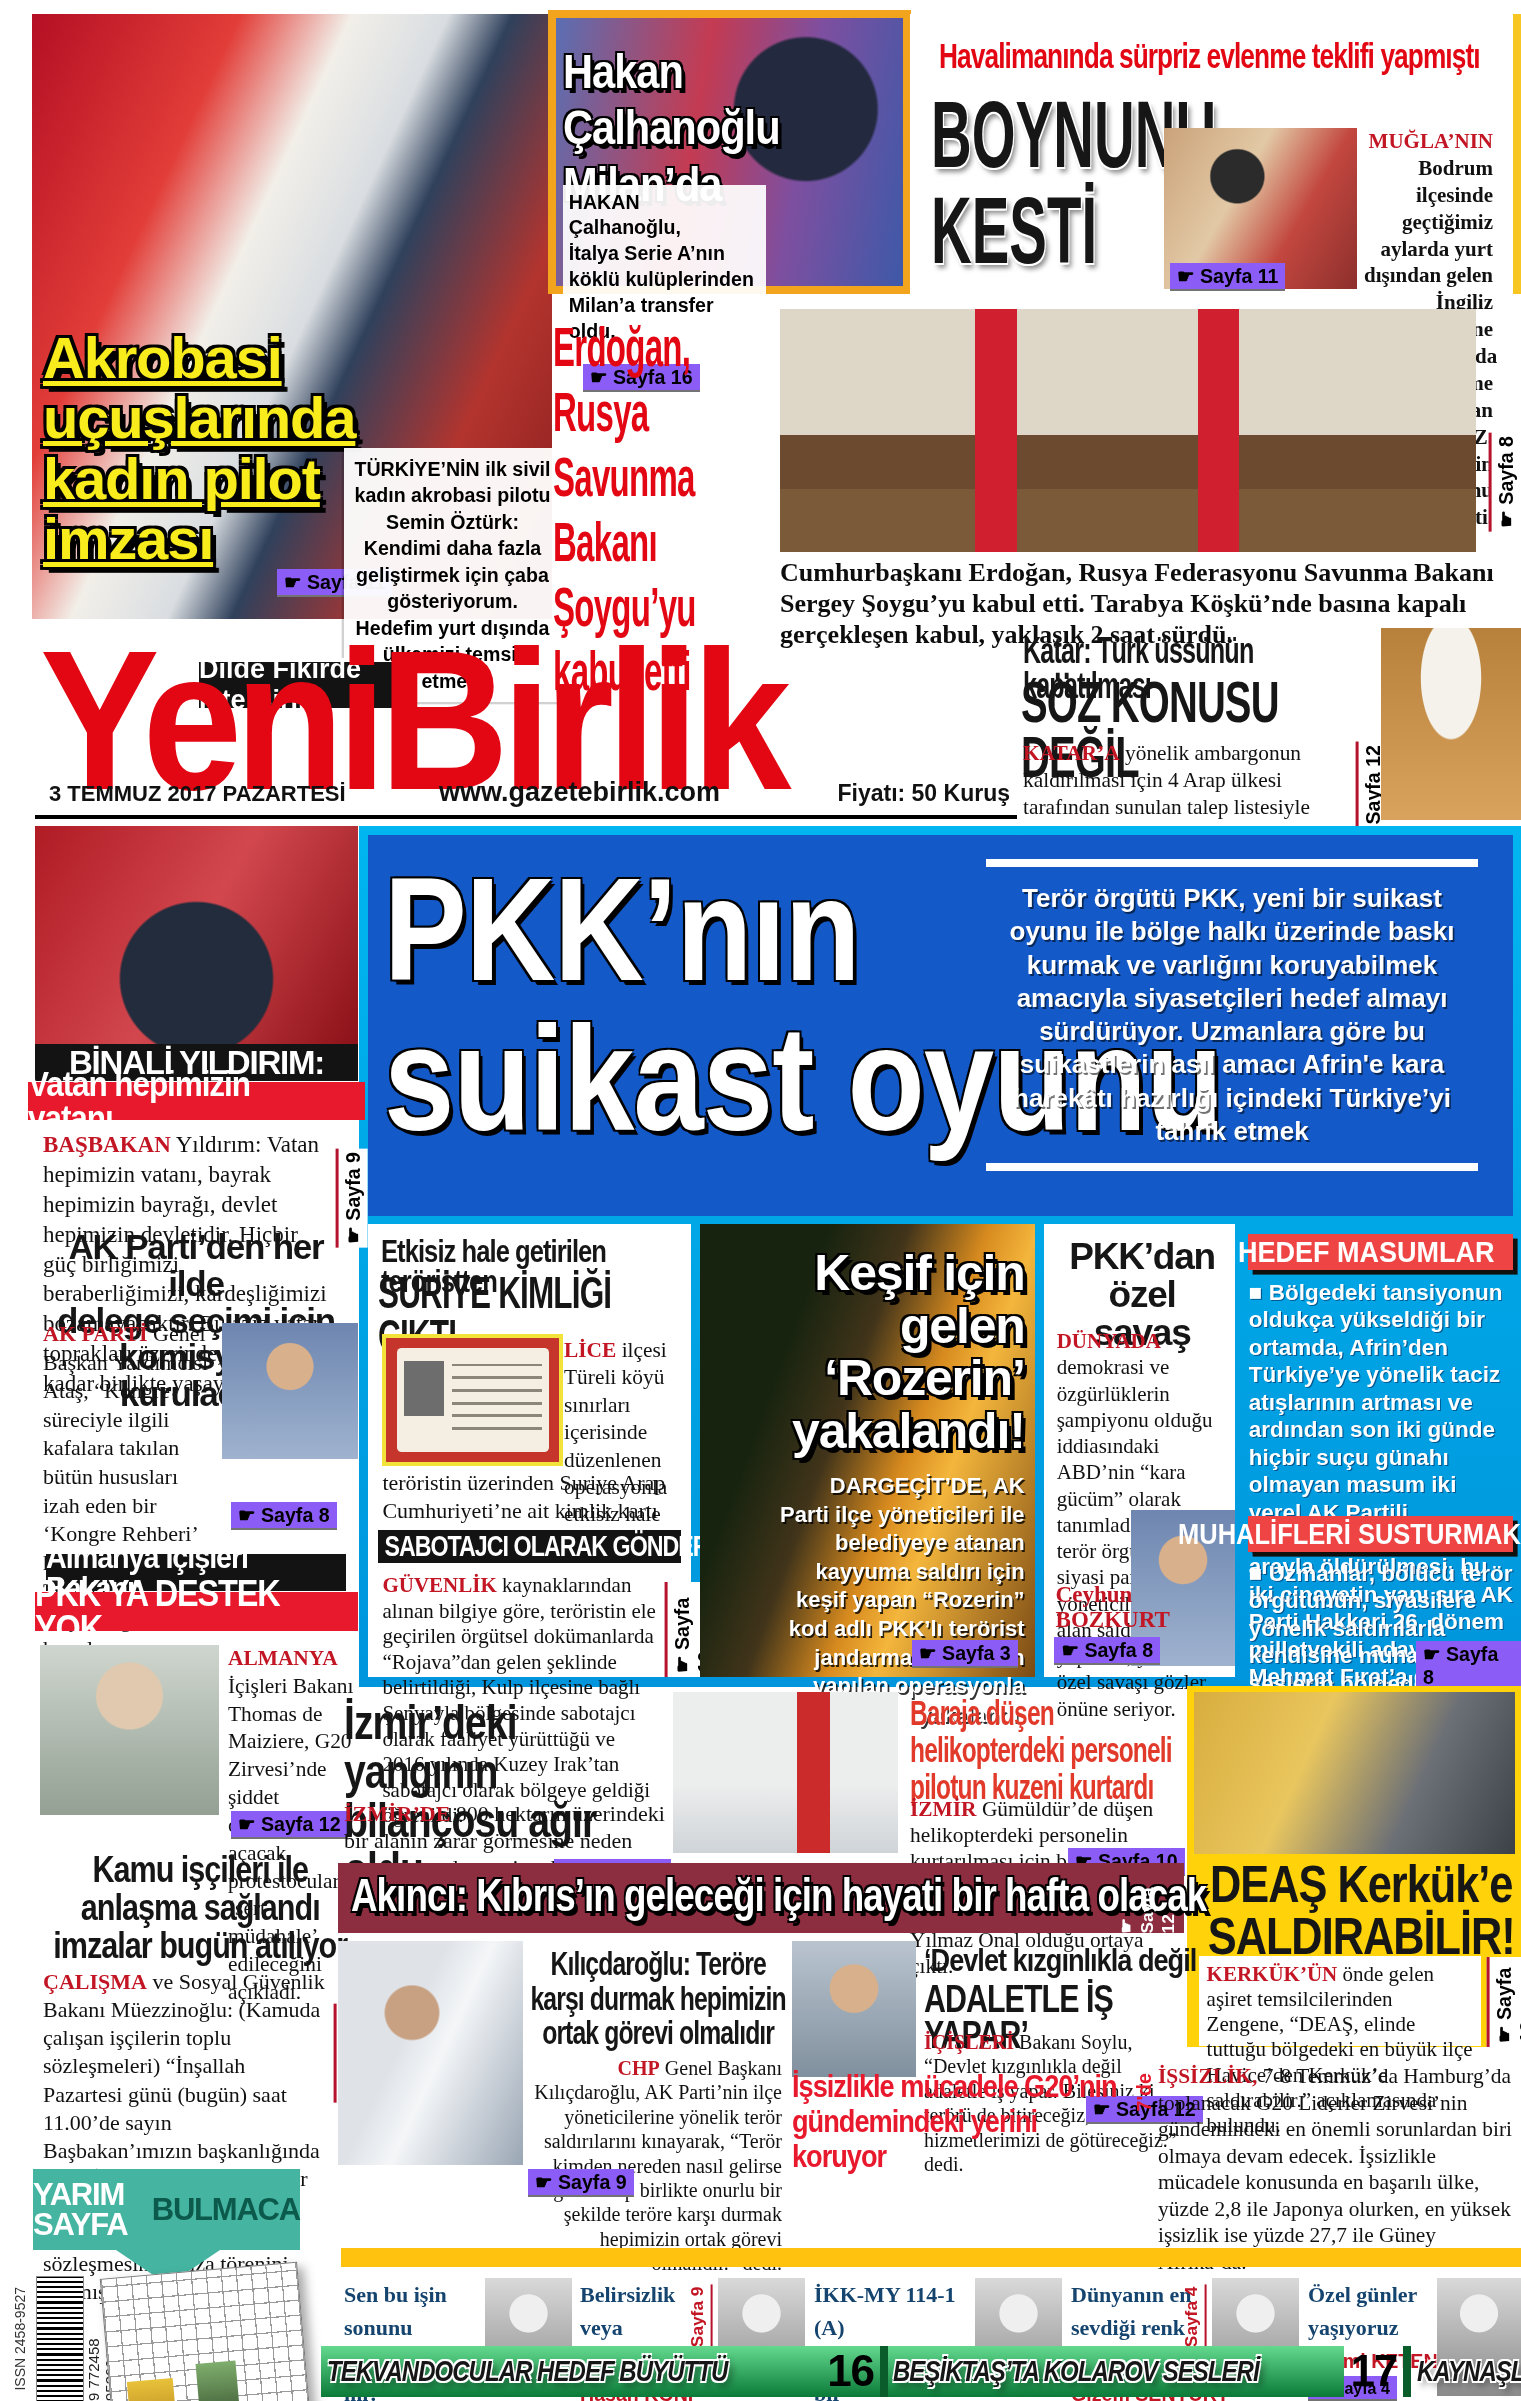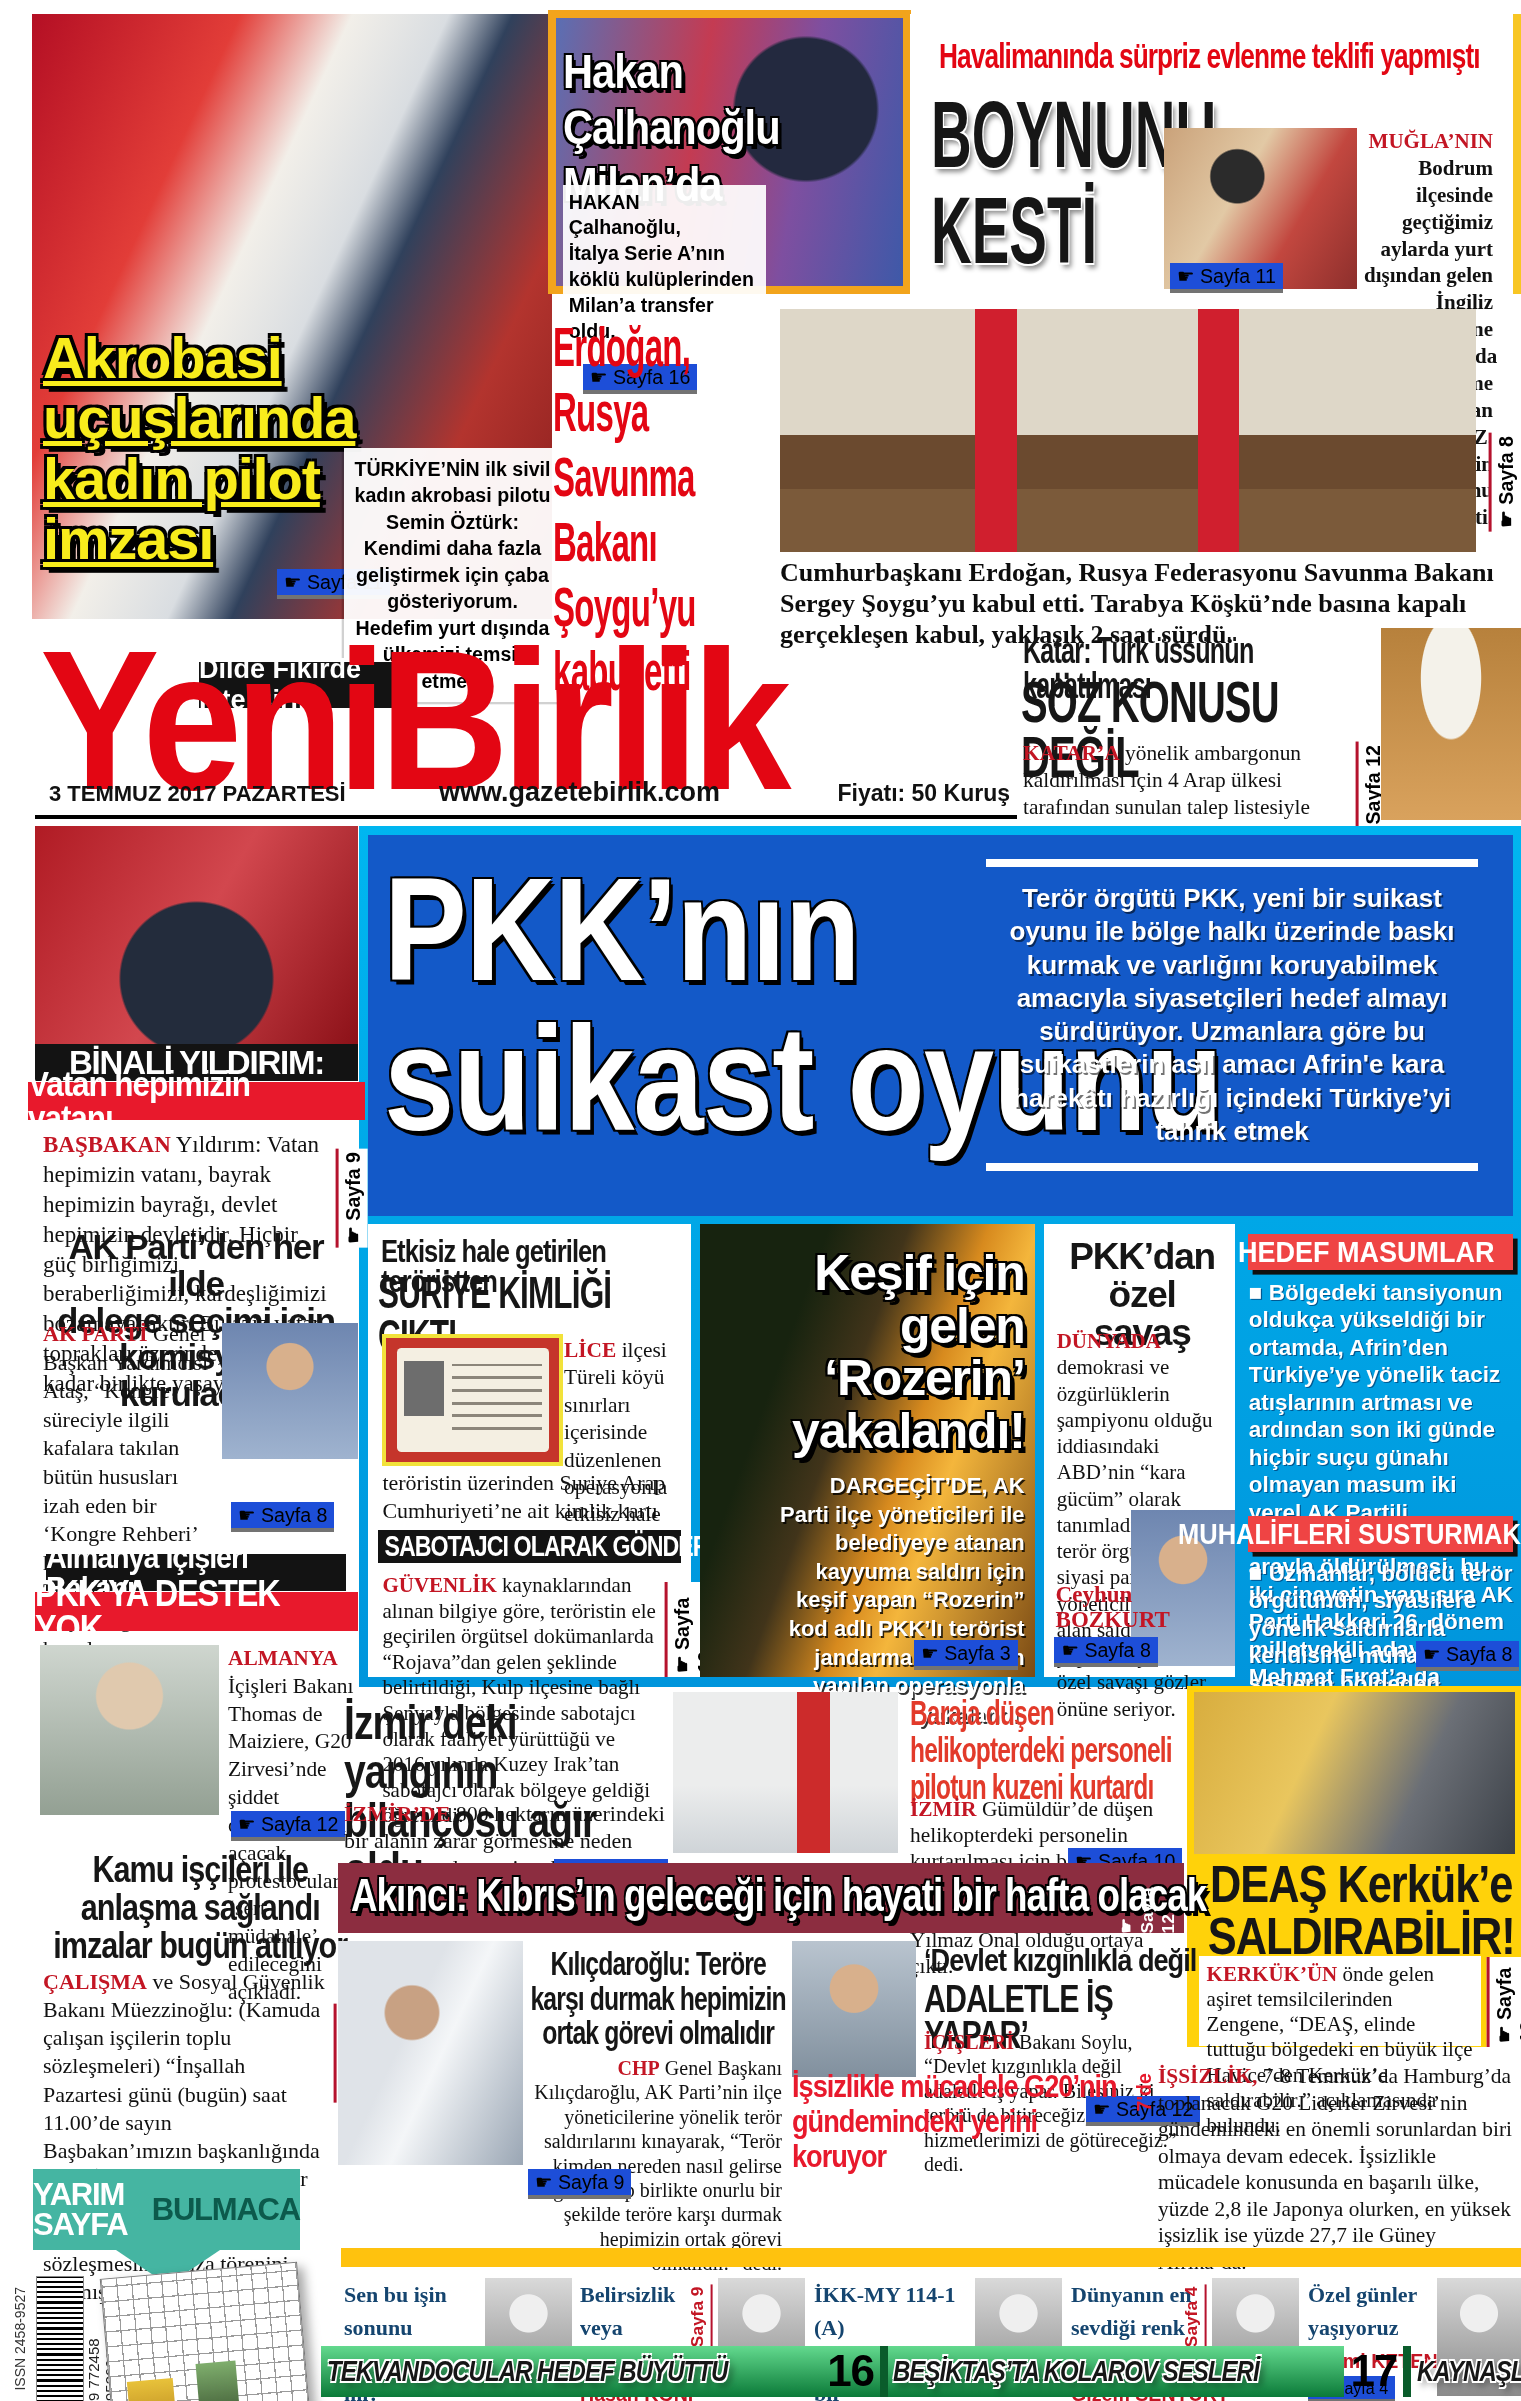--- a/index.html
+++ b/index.html
@@ -14,22 +14,22 @@
   .white{color:#fff;}
   .ow{color:#fff;text-shadow:2.3px 2.3px 0 #000,-2.3px -2.3px 0 #000,2.3px -2.3px 0 #000,-2.3px 2.3px 0 #000,4.6px 4.6px 0 #000;}
   .ob{color:#161616;text-shadow:1.7px 1.7px 0 #fff,-1.7px -1.7px 0 #fff,1.7px -1.7px 0 #fff,-1.7px 1.7px 0 #fff,5.2px 5.2px 7px rgba(0,0,0,.45);}
   .oy{color:#f8ec1c;text-shadow:2.9px 2.9px 0 #000,-2.9px -2.9px 0 #000,2.9px -2.9px 0 #000,-2.9px 2.9px 0 #000,5.8px 5.8px 0 #000;}
   .cx6{transform:scaleX(.6);transform-origin:0 0;}
   .cx7{transform:scaleX(.7);transform-origin:0 0;}
   .cx75{transform:scaleX(.75);transform-origin:0 0;}
   .cx8{transform:scaleX(.8);transform-origin:0 0;}
   .cx85{transform:scaleX(.85);transform-origin:0 0;}
   .cx9{transform:scaleX(.9);transform-origin:0 0;}
-  .badge{display:inline-block;background:#1d4ed8;color:#000;font-weight:normal;font-size:19.6px;
-         padding:2.3px 7px 1.2px;border-bottom:4px solid #737373;}
+  .badge{display:inline-block;background:#8b5cf6;color:#000;font-weight:bold;font-size:19.6px;
+         padding:2.3px 7px 1.2px;border-bottom:2px solid #737373;}
   .vbadge{writing-mode:vertical-rl;transform:rotate(180deg);font-weight:bold;font-size:19.6px;
           color:#000;border-right:3.5px solid #b5122d;padding:3.5px 2.3px;background:#fff;}
   .lead{font-weight:bold;color:#c31624;}
   
   .ph{background:#ccc;}
   .ph-pilot{background:linear-gradient(115deg,#b40f24 0%,#e23d38 26%,#f2efe9 40%,#d9dde1 52%,#30415c 60%,#b3342e 78%,#871c1c 100%);}
   .ph-hakan{background:radial-gradient(circle at 72% 34%,#23293f 0 23%,rgba(0,0,0,0) 24%),
             linear-gradient(100deg,#5a6fb4,#c43b52 40%,#7e4fa0 68%,#3e59a8);}
   .ph-couple{background:radial-gradient(circle at 38% 30%,#2b2b2b 0 16%,rgba(0,0,0,0) 17%),
              linear-gradient(120deg,#caa27a,#e2c9a5 38%,#c2473f 66%,#8d2f2c);}

